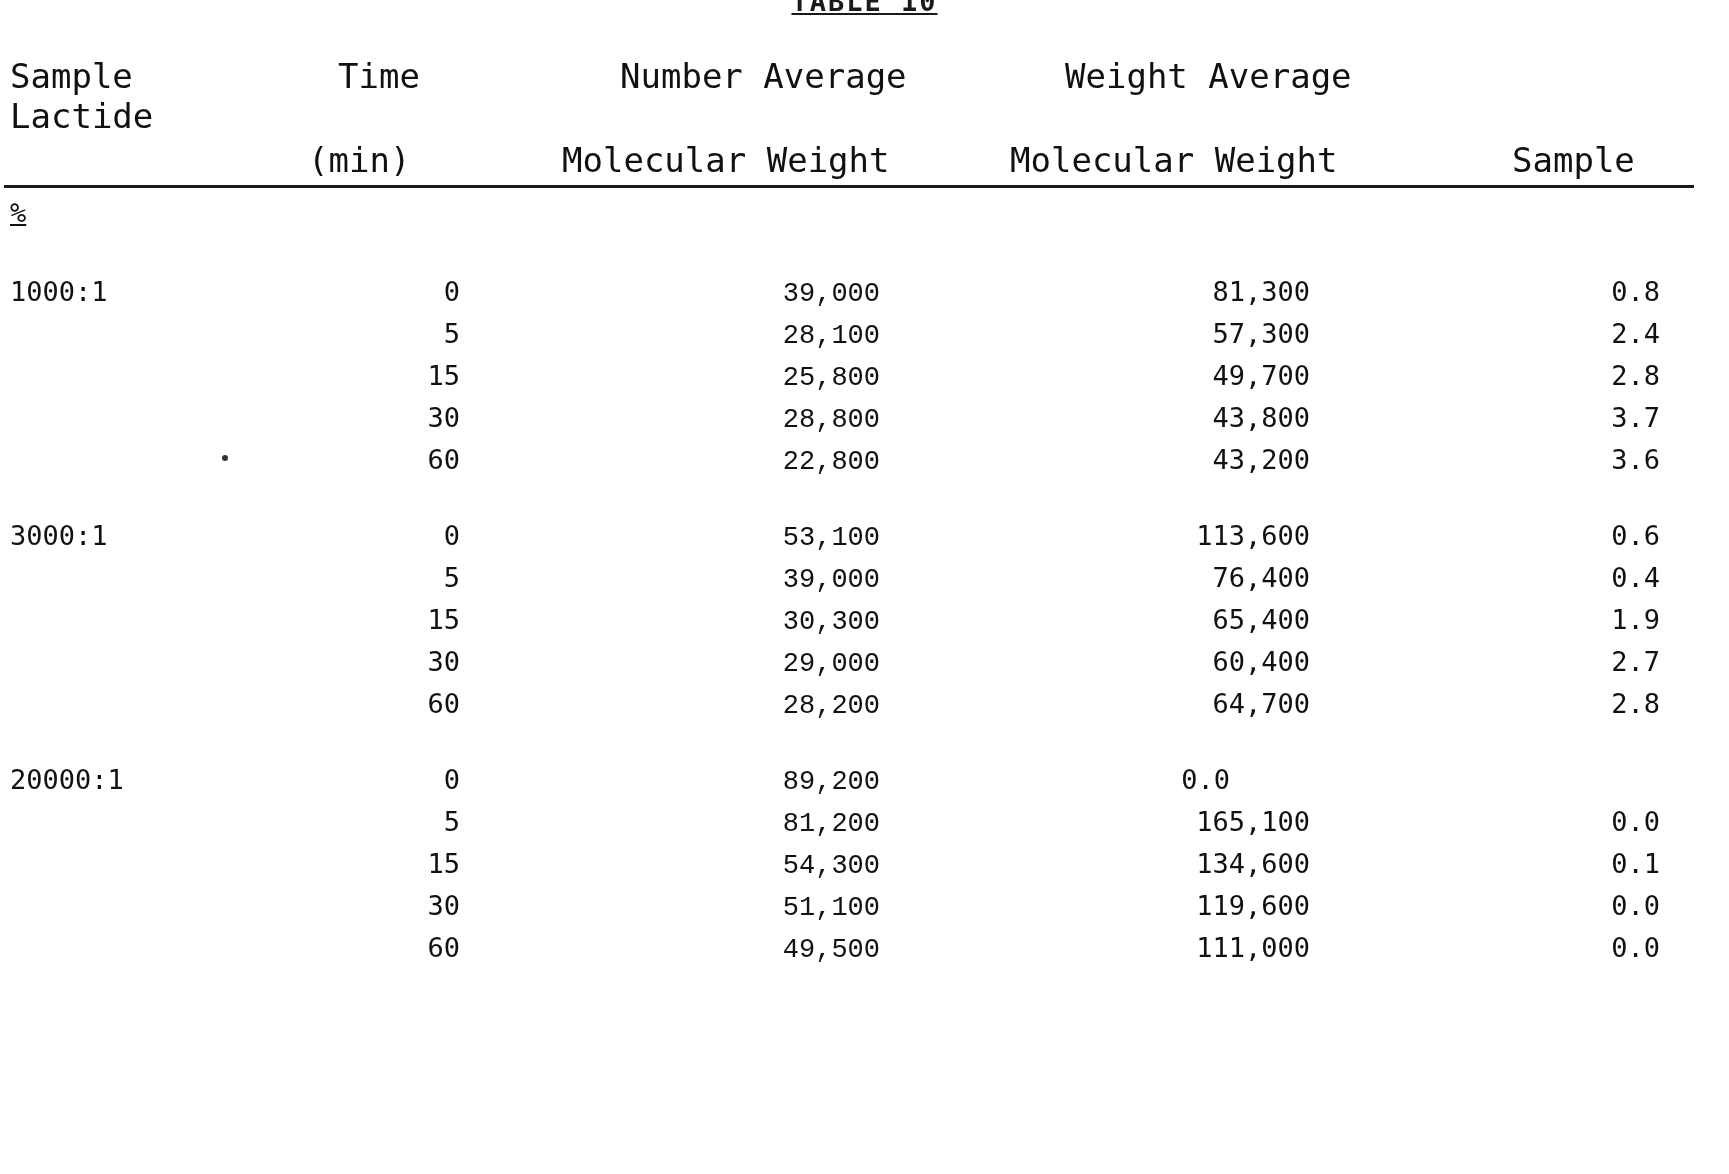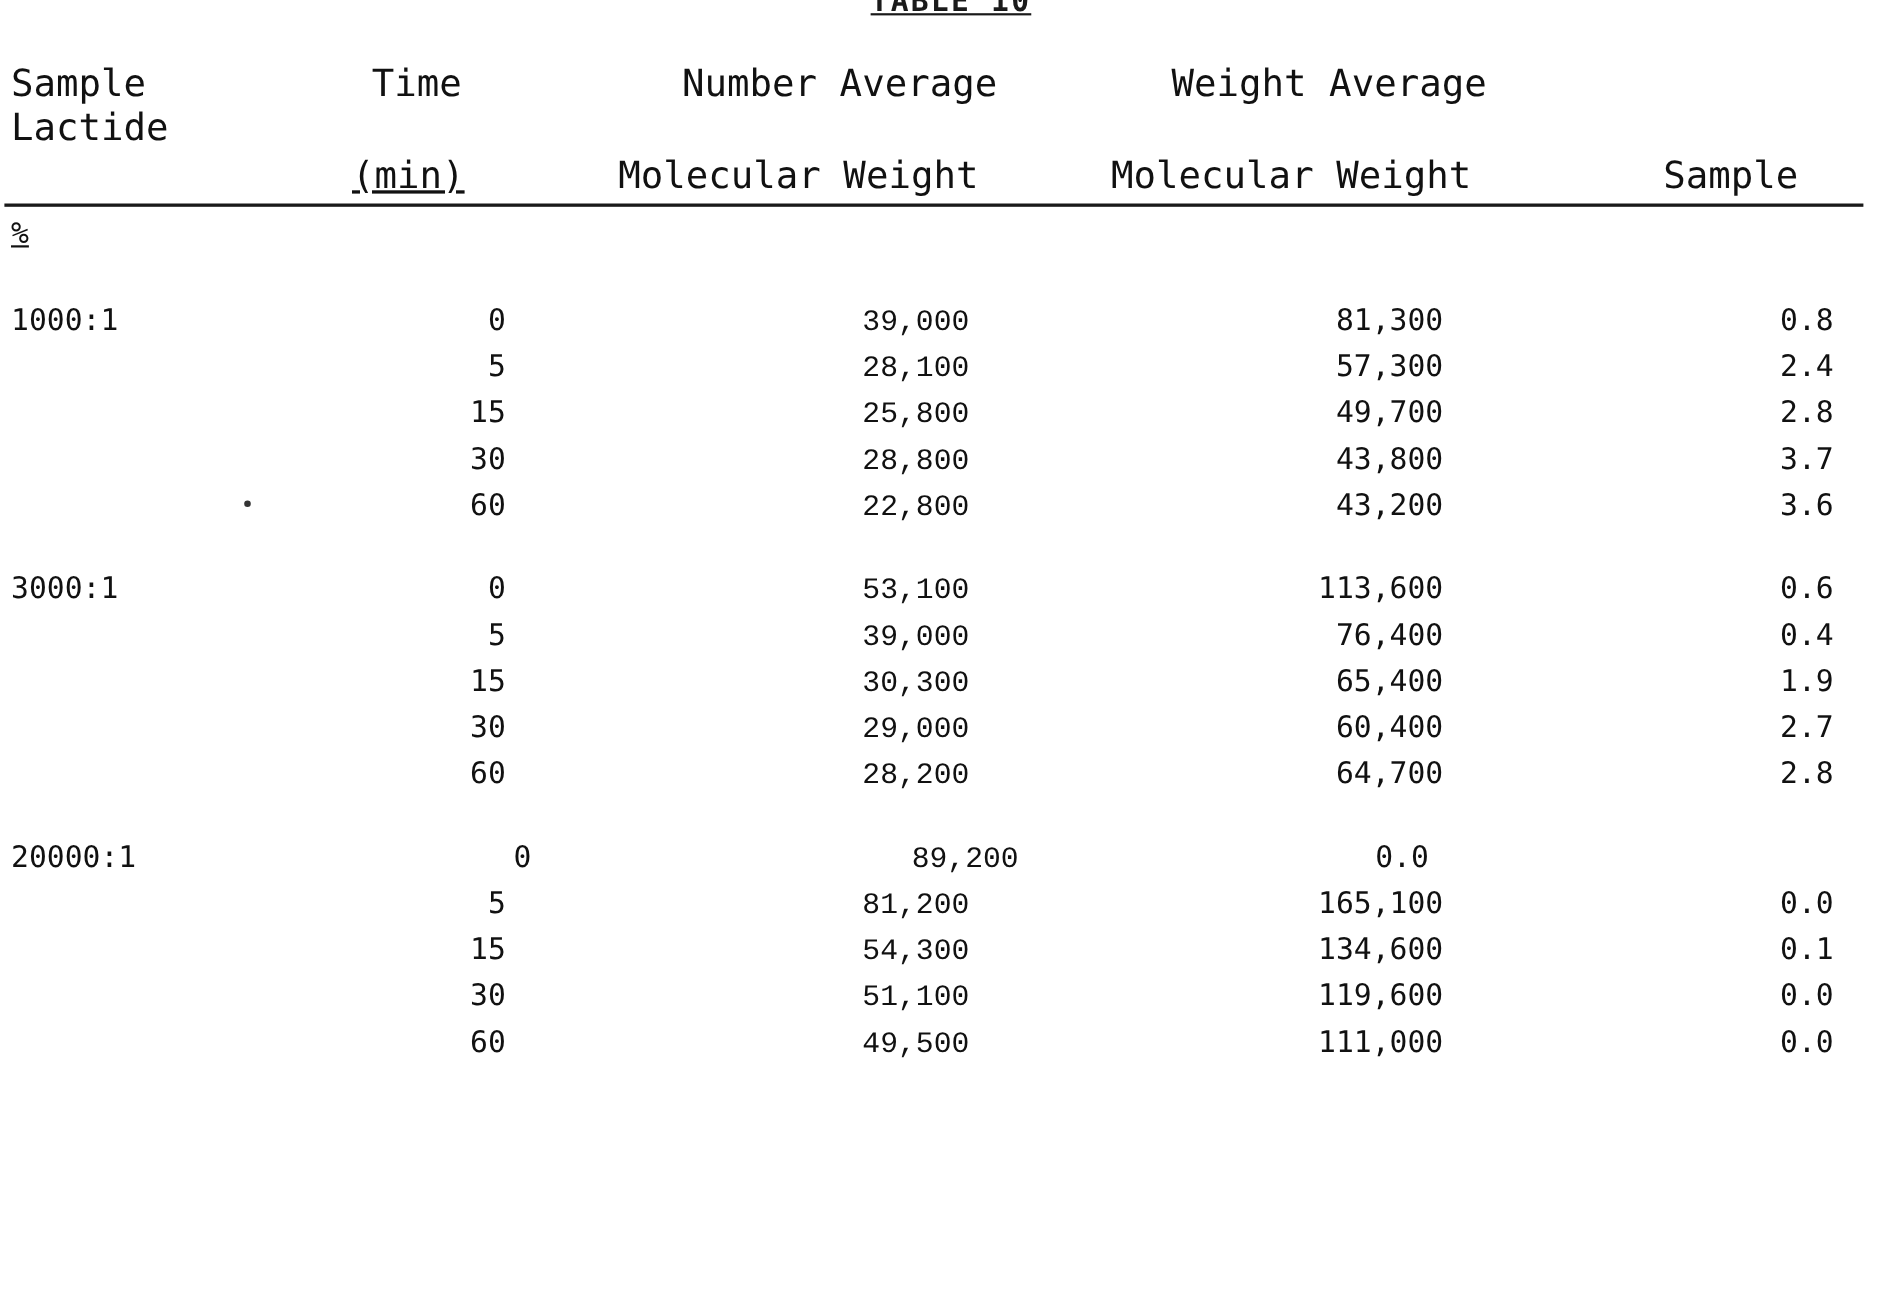--- a/index.html
+++ b/index.html
@@ -37,21 +37,21 @@
   
   .hdr {
     position: absolute;
     font-size: 34px;
     color: #111111;
     white-space: pre;
   }
   .hdr-sample   { top: 56px;  left: 10px; }
   .hdr-lactide  { top: 96px;  left: 10px; }
   .hdr-time     { top: 56px;  left: 338px; }
-  .hdr-min      { top: 140px; left: 320px; text-decoration: underline; }
+  .hdr-min      { top: 140px; left: 308px; }
   .hdr-numavg   { top: 56px;  left: 620px; }
   .hdr-nummw    { top: 140px; left: 562px; }
   .hdr-wtavg    { top: 56px;  left: 1065px; }
   .hdr-wtmw     { top: 140px; left: 1010px; }
   .hdr-weight   { top: 140px; left: 1512px; }
 
   .rule {
     position: absolute;
     top: 185px;
     left: 4px;
@@ -75,21 +75,20 @@
     left: 0;
     width: 1729px;
   }
   .grp { margin-bottom: 34px; }
   .row {
     display: flex;
     height: 42px;
     align-items: baseline;
     font-size: 27px;
     white-space: pre;
-    gap: 23px;
   }
   .c-sample {
     width: 310px;
     padding-left: 10px;
     text-align: left;
   }
   .c-time {
     width: 140px;
     text-align: right;
   }

